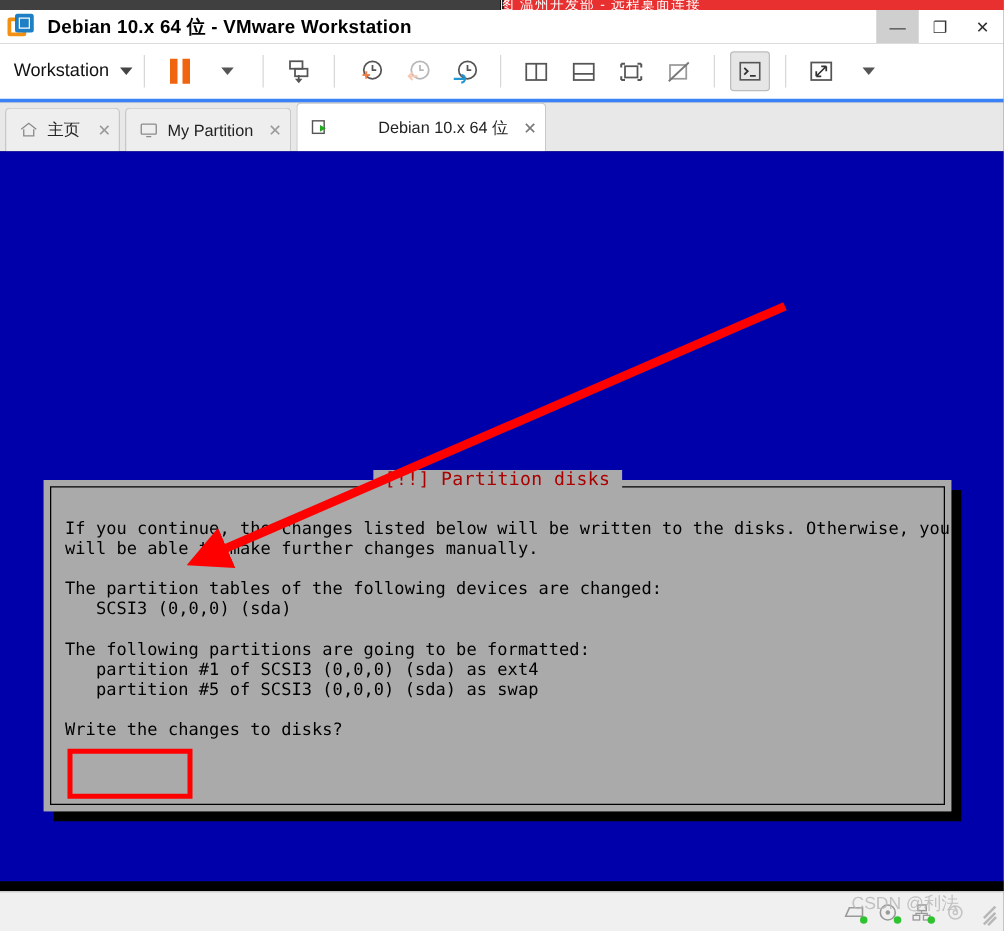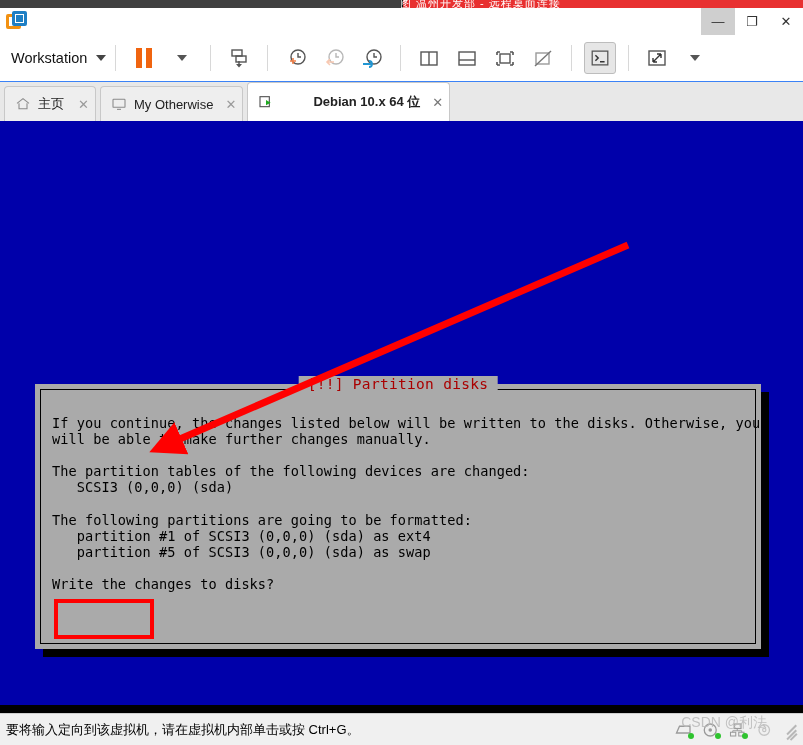--- a/index.html
+++ b/index.html
@@ -66,21 +66,21 @@
     width: 34px; height: 27px; display: flex; align-items: center; justify-content: center;
     font-size: 13px; color: #333;
   }
   .win-btn.hover { background: #cfcfcf; }
 
   
   .toolbar {
     position: absolute; left: 0; top: 35px; width: 803px; height: 47px;
     background: #ffffff;
     display: flex; align-items: center;
-    border-bottom: 1px solid #3b82f6;
+    border-bottom: 3px solid #3b82f6;
   }
   .tb-menu {
     font-size: 14.5px; color: #111; margin-left: 11px; display: flex; align-items: center;
   }
   .caret {
     width: 0; height: 0; border-left: 5px solid transparent; border-right: 5px solid transparent;
     border-top: 6px solid #444; margin-left: 9px;
   }
   .tb-sep { width: 1px; height: 26px; background: #d8d8d8; margin: 0 9px; }
   .tb-item {
@@ -98,21 +98,21 @@
     display: flex; align-items: flex-end; padding-left: 4px;
   }
   .tab {
     height: 35px; min-width: 92px; display: flex; align-items: center;
     background: #eeeeee; border: 1px solid #c8c8c8; border-bottom: none;
     border-top-left-radius: 4px; border-top-right-radius: 4px;
     padding: 0 6px 0 10px; margin-right: 4px; position: relative;
   }
   .tab.active { background: #ffffff; height: 39px; border-color: #c8c8c8; }
   .tab-label { font-size: 13px; color: #222; margin: 0 12px 0 7px; white-space: nowrap; }
-  .tab.active .tab-label { font-weight: bold; padding-left: 32px; }
+  .tab.active .tab-label { font-weight: normal; padding-left: 32px; }
   .tab-close { font-size: 13px; color: #9a9a9a; margin-left: auto; }
   .tab.active .tab-close { color: #777; }
 
   
   .vm-screen {
     position: absolute; left: 0; top: 121px; width: 803px; height: 592px;
     background: #0000aa;
     font-family: "DejaVu Sans Mono", "Liberation Mono", monospace;
     overflow: hidden;
   }
@@ -213,20 +213,21 @@
     <div class="bg-sliver-dark" style="left:-400px;"></div>
   </div>
   <div class="bg-sliver-text">图 温州开发部 - 远程桌面连接</div>
 
   <div class="titlebar">
     <div class="vm-logo">
       <span class="sq-o"></span>
         <span class="sq-b"></span>
         <span class="sq-i"></span>
     </div>
+    <div class="win-title">Debian 10.x 64 位 - VMware Workstation</div>
     <div class="win-buttons">
       <div class="win-btn hover">—</div>
       <div class="win-btn">❐</div>
       <div class="win-btn close">✕</div>
     </div>
   </div>
 
   <div class="toolbar">
     <div class="tb-menu">
       <span>Workstation</span>
@@ -331,21 +332,21 @@
       </svg>
       <span class="tab-label">主页</span>
       <span class="tab-close">✕</span>
     </div>
 
     <div class="tab">
       <svg width="16" height="16" viewBox="0 0 24 24">
         <rect x="3" y="5" width="18" height="12" rx="1" fill="none" stroke="#8a8a8a" stroke-width="1.6"></rect>
         <path d="M9 20 h6" stroke="#8a8a8a" stroke-width="1.6"></path>
       </svg>
-      <span class="tab-label">My Otherwise</span>
+      <span class="tab-label">My Partition</span>
       <span class="tab-close">✕</span>
     </div>
 
     <div class="tab active">
       <svg width="16" height="16" viewBox="0 0 24 24">
         <rect x="3" y="4" width="14" height="15" fill="none" stroke="#555" stroke-width="1.7"></rect>
         <path d="M12 9 l7 4 l-7 4 z" fill="#1faa20"></path>
       </svg>
       <span class="tab-label">Debian 10.x 64 位</span>
       <span class="tab-close">✕</span>
@@ -379,21 +380,20 @@
           <path d="M0,0 L5,2.5 L0,5 z" fill="#ff0000"></path>
         </marker>
       </defs>
       <line x1="628" y1="124" x2="166" y2="324" stroke="#ff0000" stroke-width="7" marker-end="url(#ah)"></line>
     </svg>
 
     <div class="vm-blackstrip"></div>
   </div>
 
   <div class="statusbar">
-    <span class="status-text">要将输入定向到该虚拟机，请在虚拟机内部单击或按 Ctrl+G。</span>
     <div class="status-icons">
       <span class="st-ico">
         <svg width="18" height="16" viewBox="0 0 24 20">
           <path d="M2 14 L6 5 h14 v9 z" fill="none" stroke="#9a9a9a" stroke-width="1.7"></path>
         </svg><i class="dot-green"></i>
       </span>
       <span class="st-ico">
         <svg width="18" height="16" viewBox="0 0 24 20">
           <circle cx="11" cy="10" r="8" fill="none" stroke="#9a9a9a" stroke-width="1.7"></circle>
           <circle cx="11" cy="10" r="2.4" fill="#9a9a9a"></circle>

